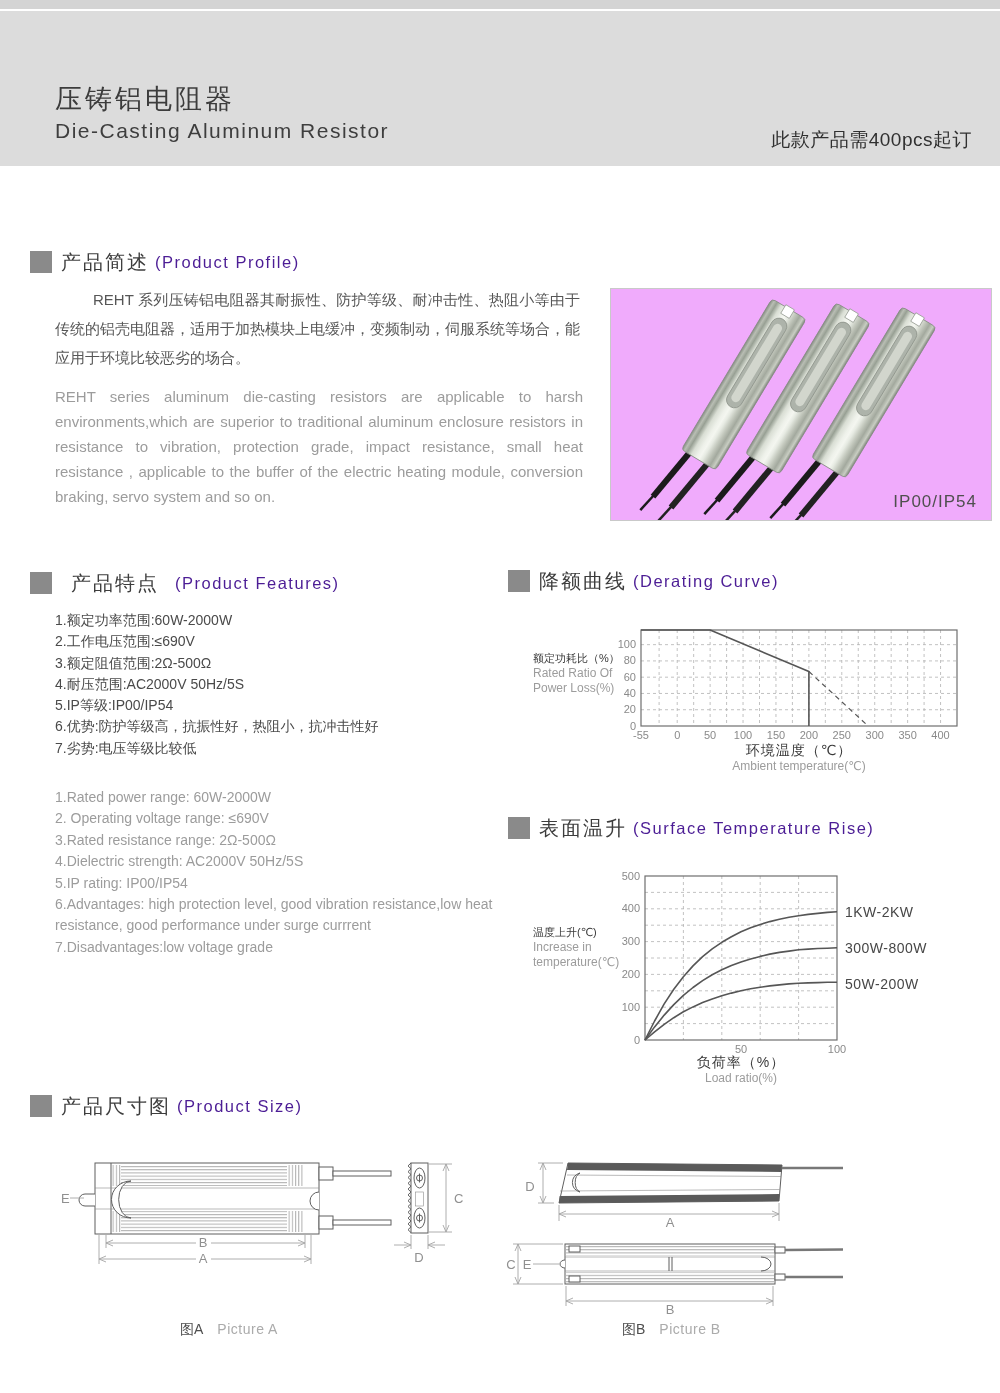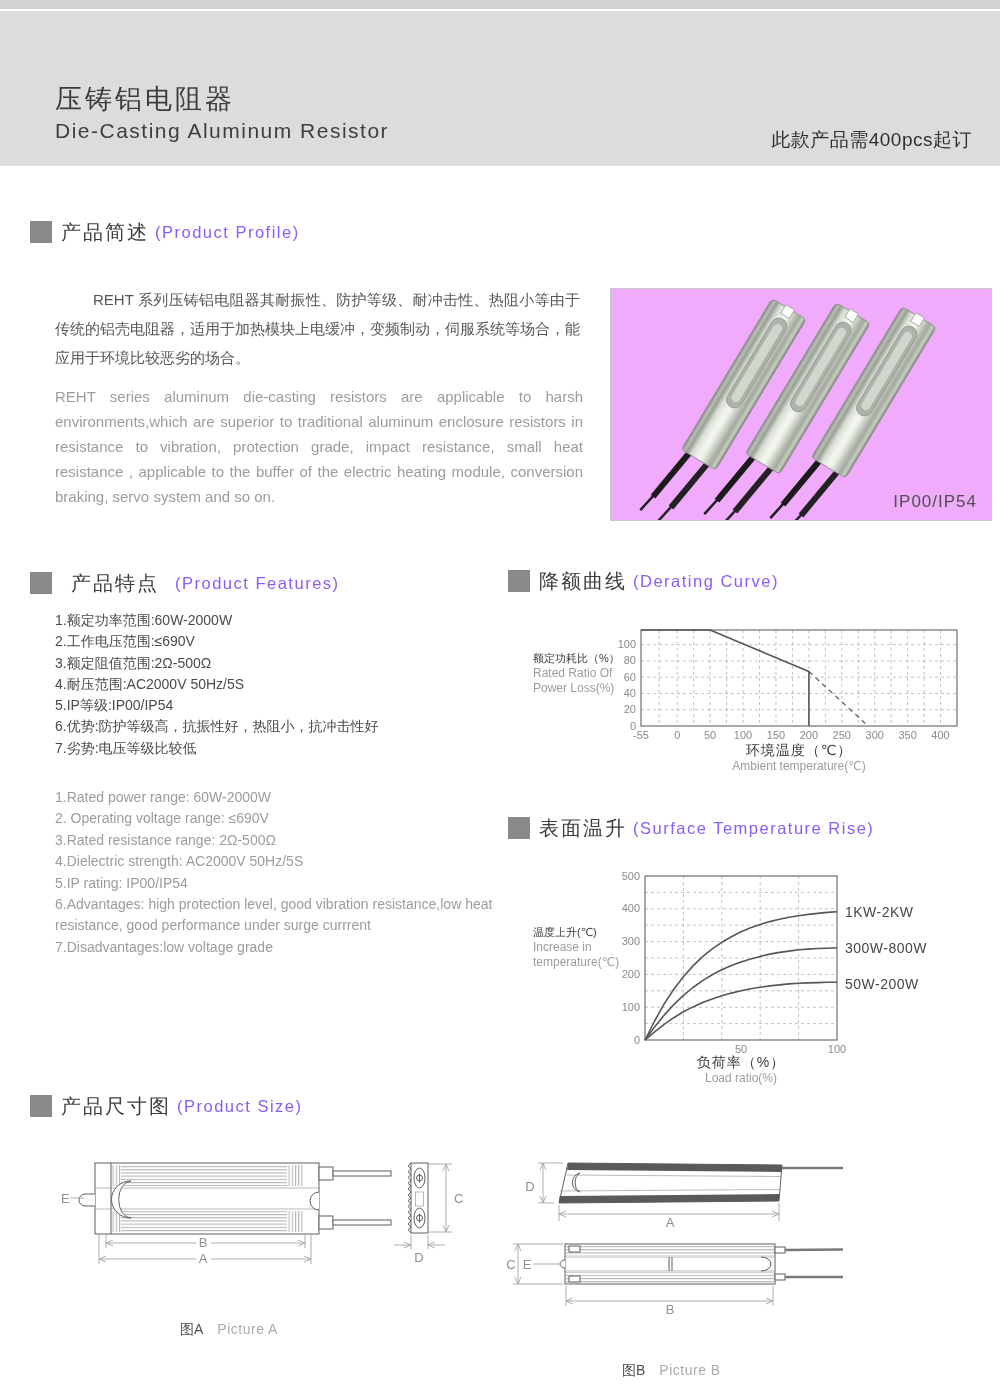--- a/index.html
+++ b/index.html
@@ -11,21 +11,21 @@
   #top-strip{left:0;top:0;width:1000px;height:9px;background:#d4d4d4;}
   #header-band{left:0;top:11px;width:1000px;height:155px;background:#dcdcdc;}
   #main-title{left:55px;top:70px;font-size:27px;color:#3c3c3c;letter-spacing:3px;}
   #sub-title{left:55px;top:108px;font-size:21px;color:#3e3e3e;letter-spacing:1.5px;}
   #moq-note{right:28px;top:116px;font-size:19px;color:#303030;letter-spacing:0.5px;}
 
   
   .sec-head{display:flex;align-items:center;height:24px;white-space:nowrap;}
   .sec-head .sq{width:22px;height:22px;background:#8a8a8a;margin-right:9px;flex:0 0 auto;}
   .sec-head .cn{font-size:20px;color:#3d3d3d;letter-spacing:2px;margin-right:6px;}
-  .sec-head .en{font-size:16.5px;color:#8b5cf6;letter-spacing:1.5px;}
+  .sec-head .en{font-size:16.5px;color:#4c1d95;letter-spacing:1.5px;}
 
   
   #profile-cn{left:55px;top:285px;width:525px;font-size:15px;line-height:29px;color:#565656;text-align:justify;text-indent:38px;}
   #profile-en{left:55px;top:384px;width:528px;font-size:15px;line-height:25px;color:#9c9c9c;text-align:justify;}
 
   
   #image-box{left:610px;top:288px;width:382px;height:233px;background:#f0abfc;border:1px solid #c9c9c9;box-sizing:border-box;}
   #ip-label{position:absolute;right:14px;bottom:8px;font-size:17px;color:#4f4f4f;letter-spacing:1px;}
 
   
@@ -60,21 +60,21 @@
 
 <div id="canvas">
 
   <div class="abs" id="top-strip"></div>
   <div class="abs" id="header-band">
     <div class="abs" id="main-title">压铸铝电阻器</div>
     <div class="abs" id="sub-title">Die-Casting Aluminum Resistor</div>
     <div class="abs" id="moq-note">此款产品需400pcs起订</div>
   </div>
 
-  <div class="abs sec-head" style="left:30px;top:220px;justify-content:center;">
+  <div class="abs sec-head" style="left:30px;top:250px;justify-content:center;">
     <span class="sq"></span>
     <span class="cn">产品简述</span>
     <span class="en">(Product Profile)</span>
   </div>
   <div class="abs" id="profile-cn">REHT 系列压铸铝电阻器其耐振性、防护等级、耐冲击性、热阻小等由于传统的铝壳电阻器，适用于加热模块上电缓冲，变频制动，伺服系统等场合，能应用于环境比较恶劣的场合。</div>
   <div class="abs" id="profile-en">REHT series aluminum die-casting resistors are applicable to harsh environments,which are superior to traditional aluminum enclosure resistors in resistance to vibration, protection grade, impact resistance, small heat resistance , applicable to the buffer of the electric heating module, conversion braking, servo system and so on.</div>
 
   <div class="abs" id="image-box">
     <svg width="380" height="231">
       <defs>
@@ -387,17 +387,17 @@
     <text class="dimt" x="22" y="119" text-anchor="middle">E</text>
     <line class="dim" x1="28" y1="114" x2="54" y2="114"></line>
 
     <line class="dim" x1="61" y1="136" x2="61" y2="156"></line>
     <line class="dim" x1="268" y1="136" x2="268" y2="156"></line>
     <line class="dim" x1="61" y1="151" x2="268" y2="151"></line>
     <path class="dim" d="M68,148 L61,151 L68,154"></path>
       <path class="dim" d="M261,148 L268,151 L261,154"></path>
     <text class="dimt" x="165" y="164" text-anchor="middle">B</text>
   </svg>
-  <div class="abs caption" style="left:622px;top:1321px;margin-top:41px;">
+  <div class="abs caption" style="left:622px;top:1321px;">
     <span class="c1">图B</span><span class="c2">Picture B</span>
   </div>
 
 </div>
 
 </body></html>

